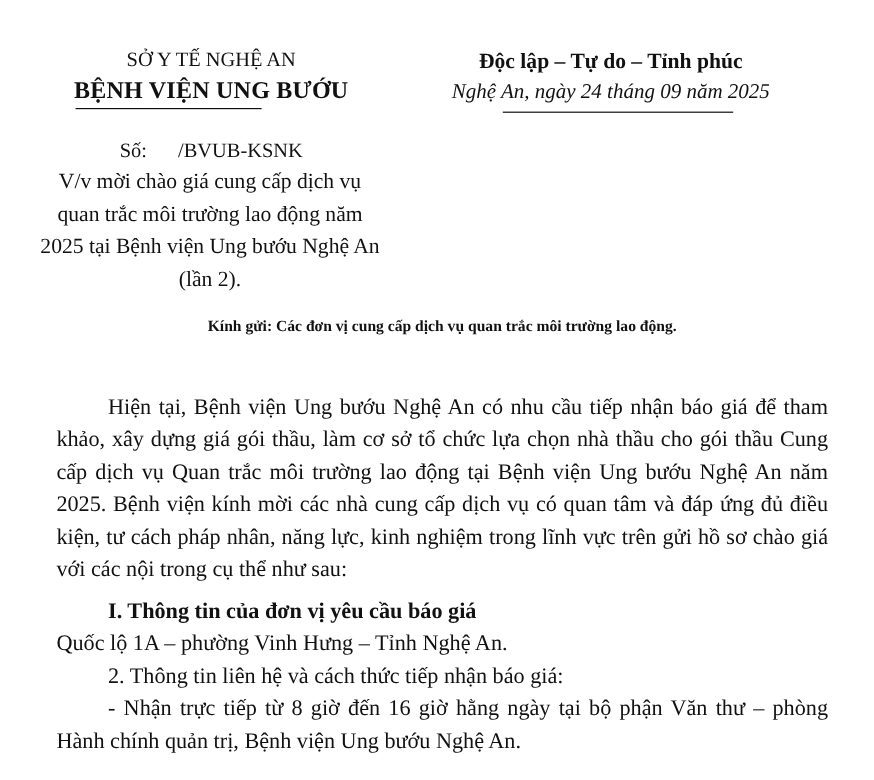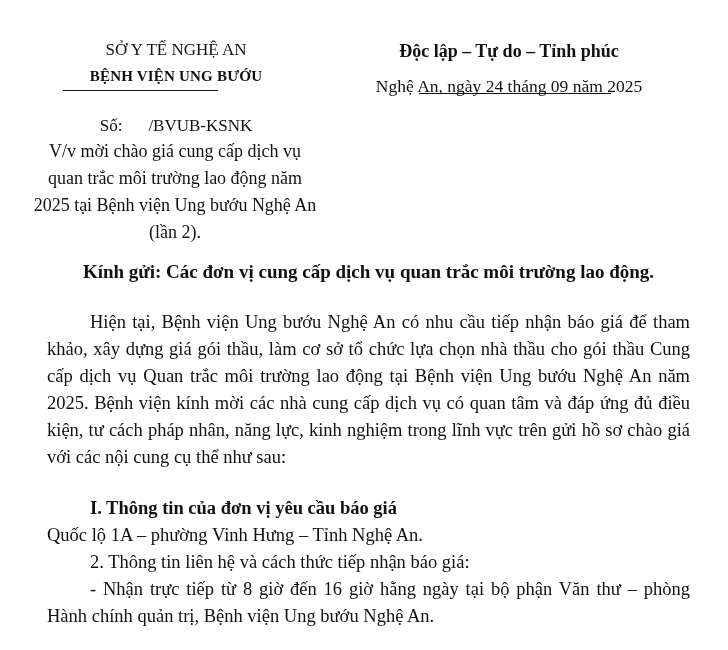--- a/index.html
+++ b/index.html
@@ -9,49 +9,49 @@
     height: 650px;
     background: #ffffff;
     color: #111111;
     font-family: "Liberation Serif", "DejaVu Serif", serif;
     overflow: hidden;
   }
 
   
   .hl { position:absolute; left:30px; top:37px; width:292px; text-align:center; }
   .agency { font-size:17px; line-height:26px; }
-  .org { font-weight:bold; font-size:15px; line-height:26px; letter-spacing:0.2px; }
+  .org { font-weight:bold; font-size:20px; line-height:26px; letter-spacing:0.2px; }
   .so-line { font-size:17px; line-height:22px; margin-top:26px; }
   .so-gap { display:inline-block; width:26px; }
 
   .rule { height:0; border-top:1.6px solid #111111; }
   .rule-left  { position:absolute; left:63px;  top:90px; width:155px; }
   .rule-right { position:absolute; left:419px; top:93px; width:192px; }
 
   .subject {
     position:absolute; left:25px; top:138px; width:300px;
     text-align:center; font-size:18px; line-height:27px;
   }
 
   
   .hr-b { position:absolute; left:318px; top:37px; width:382px; text-align:center; }
   .motto1 { font-weight:bold; font-size:17px; line-height:26px; }
   .motto2 { font-weight:bold; font-size:18px; line-height:28px; }
-  .date   { font-size:17.5px; line-height:22px; margin-top:10px; }
+  .date   { font-style:italic; font-size:17.5px; line-height:22px; }
 
   
   .content { position:absolute; left:47px; top:258px; width:643px; }
   .salutation {
-    text-align:center; font-weight:bold; font-size:19px;
-    line-height:27px; margin-bottom:24px;
+    text-align:center; font-weight:bold; font-size:13px;
+    line-height:27px; margin-bottom:42px;
   }
   .bline { font-size:18.5px; line-height:27px; }
   .jl   { text-align:justify; text-align-last:justify; }
   .ind  { text-indent:43px; }
-  .sec  { font-weight:bold; margin-top:24px; }
+  .sec  { font-weight:bold; margin-top:8px; }
 </style>
 </head>
 <body>
 
 <div class="page">
 
   <div class="hl">
     <div class="agency">SỞ Y TẾ NGHỆ AN</div>
     <div class="org">BỆNH VIỆN UNG BƯỚU</div>
     <div class="so-line"><span>Số:</span><span class="so-gap"></span><span>/BVUB-KSNK</span></div>
@@ -72,21 +72,21 @@
   <div class="rule rule-right"></div>
 
   <div class="content">
     <div class="salutation">Kính gửi: Các đơn vị cung cấp dịch vụ quan trắc môi trường lao động.</div>
 
     <div class="bline jl ind">Hiện tại, Bệnh viện Ung bướu Nghệ An có nhu cầu tiếp nhận báo giá để tham</div>
     <div class="bline jl">khảo, xây dựng giá gói thầu, làm cơ sở tổ chức lựa chọn nhà thầu cho gói thầu Cung</div>
     <div class="bline jl">cấp dịch vụ Quan trắc môi trường lao động tại Bệnh viện Ung bướu Nghệ An năm</div>
     <div class="bline jl">2025. Bệnh viện kính mời các nhà cung cấp dịch vụ có quan tâm và đáp ứng đủ điều</div>
     <div class="bline jl">kiện, tư cách pháp nhân, năng lực, kinh nghiệm trong lĩnh vực trên gửi hồ sơ chào giá</div>
-    <div class="bline">với các nội cung cụ thể như sau:</div>
+    <div class="bline">với các nội trong cụ thể như sau:</div>
 
     <div class="bline sec ind">I. Thông tin của đơn vị yêu cầu báo giá</div>
 
     <div class="bline">Quốc lộ 1A – phường Vinh Hưng – Tỉnh Nghệ An.</div>
 
     <div class="bline ind">2. Thông tin liên hệ và cách thức tiếp nhận báo giá:</div>
 
     <div class="bline jl ind">- Nhận trực tiếp từ 8 giờ đến 16 giờ hằng ngày tại bộ phận Văn thư – phòng</div>
     <div class="bline">Hành chính quản trị, Bệnh viện Ung bướu Nghệ An.</div>
   </div>

